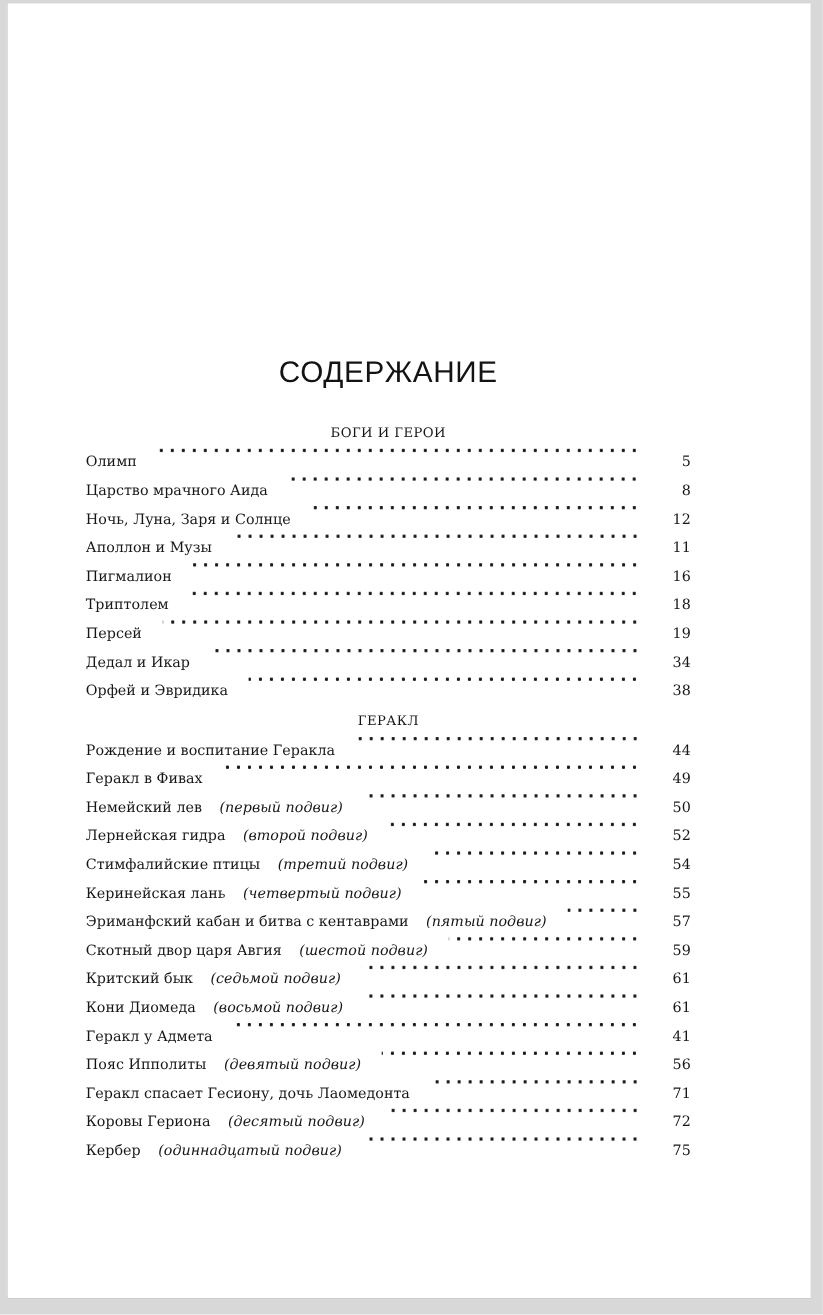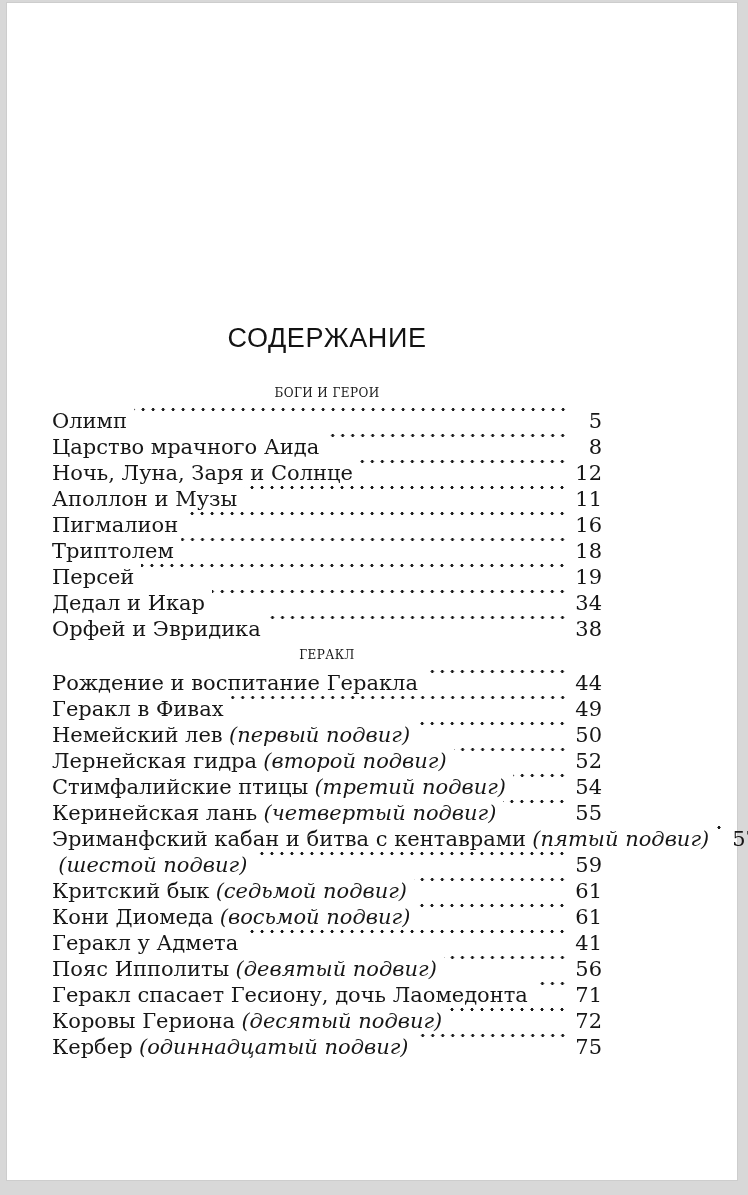--- a/index.html
+++ b/index.html
@@ -23,21 +23,21 @@
     position: absolute;
     left: 6px;
     top: 2px;
     right: 10px;
     bottom: 14px;
     background: #ffffff;
     border: 1px solid #cdcdcd;
     box-sizing: border-box;
   }
   .content {
-    margin-left: 45px;
+    margin-left: 71px;
     width: 550px;
     padding-top: 319px;
   }
   .toc-title {
     font-family: "Liberation Sans", sans-serif;
     font-weight: 500;
     font-size: 27px;
     line-height: 32px;
     letter-spacing: 0.6px;
     text-align: center;
@@ -53,21 +53,22 @@
     text-align: center;
     margin: 0 0 2px 0;
   }
   .toc-section { margin: 0; }
   .toc-row {
     display: flex;
     align-items: flex-end;
     white-space: nowrap;
     height: 26px;
     line-height: 26px;
-    font-size: 21px;
+    font-size: 13px;
+    gap: 12px;
   }
   .entry-title { flex: 0 1 auto; }
   .entry-qualifier {
     font-style: italic;
     margin-left: 0.3em;
   }
   .dots {
     flex: 1 1 auto;
     min-width: 8px;
     height: 3px;
@@ -215,20 +216,21 @@
   </div>
 
   <div class="toc-row">
     <span class="entry-title">Эриманфский кабан и битва с кентаврами</span>
     <span class="entry-qualifier">(пятый подвиг)</span>
     <span class="dots"></span>
     <span class="entry-page">57</span>
   </div>
 
   <div class="toc-row">
+    <span class="entry-title">Скотный двор царя Авгия</span>
     <span class="entry-qualifier">(шестой подвиг)</span>
     <span class="dots"></span>
     <span class="entry-page">59</span>
   </div>
 
   <div class="toc-row">
     <span class="entry-title">Критский бык</span>
     <span class="entry-qualifier">(седьмой подвиг)</span>
     <span class="dots"></span>
     <span class="entry-page">61</span>

